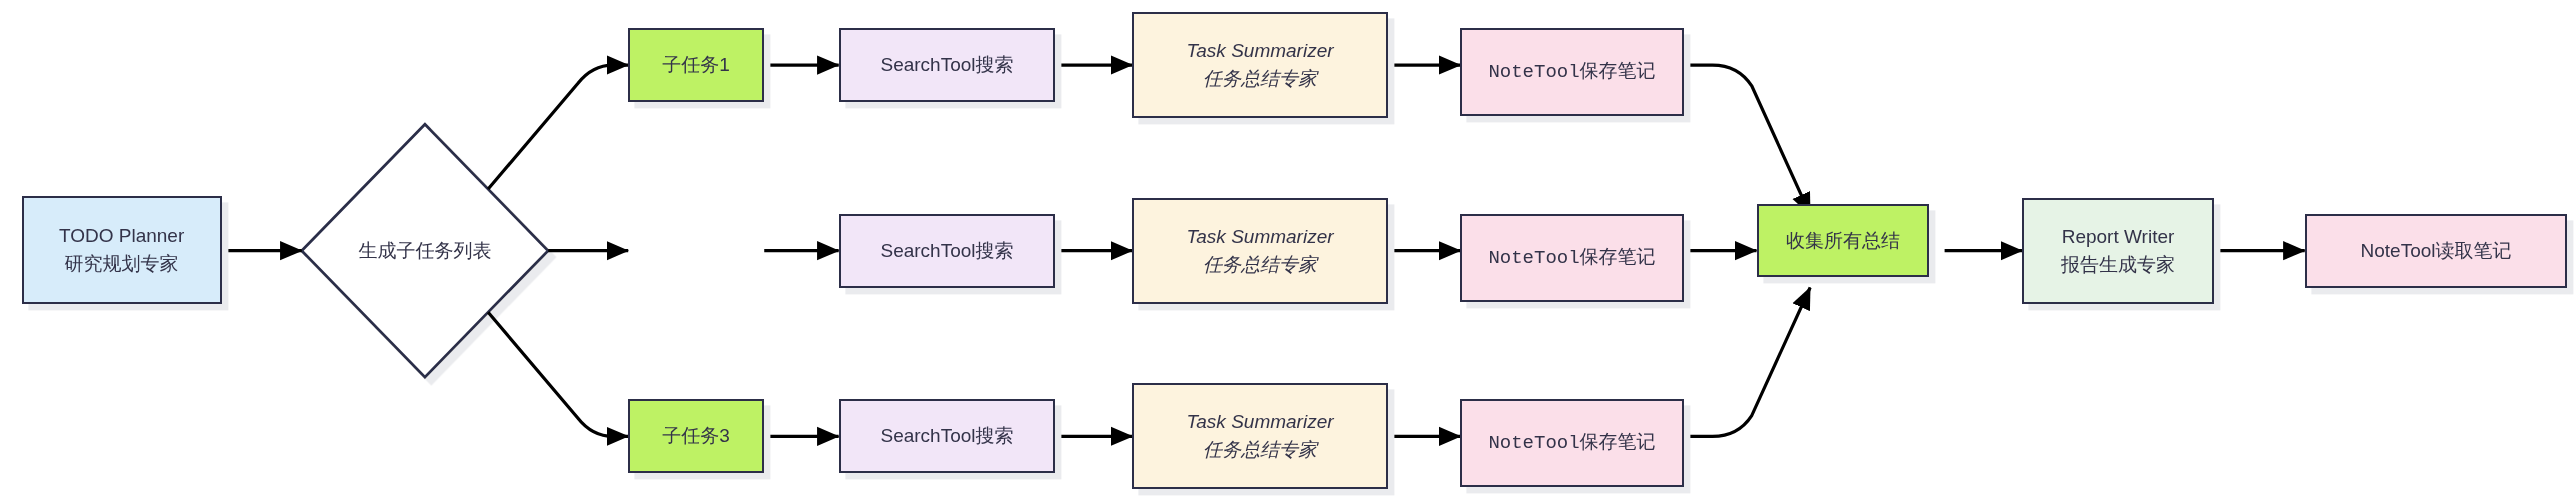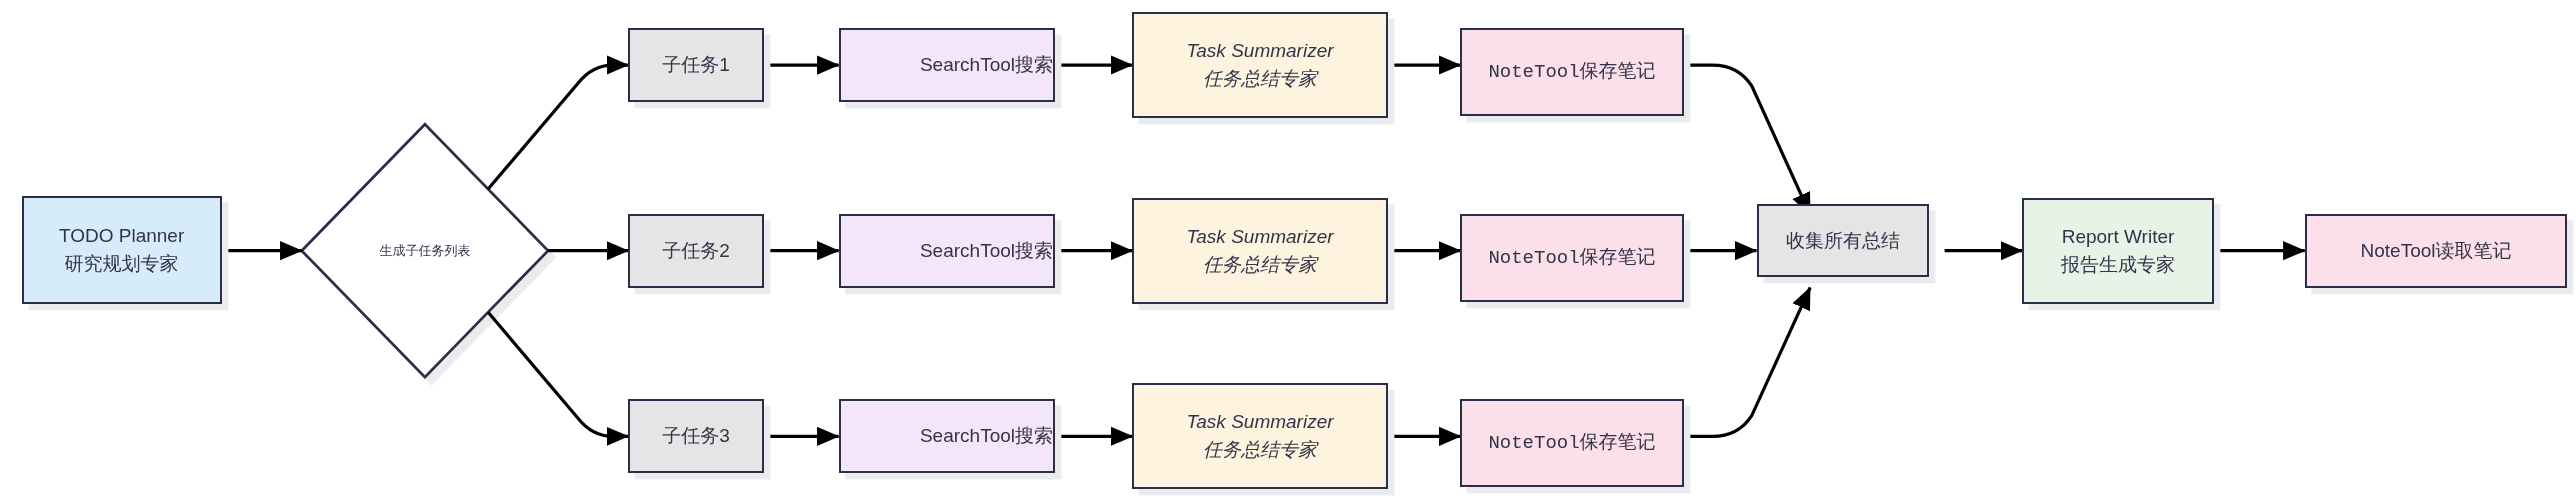--- a/index.html
+++ b/index.html
@@ -19,29 +19,29 @@
     border:2.8px solid #2c2e48;
     display:flex;flex-direction:column;
     align-items:center;justify-content:center;
     text-align:center;
     font-size:19px;line-height:28px;
     box-shadow:6.4px 6.4px 0 #eaebee;
   }
   .dlabel{
     position:absolute;z-index:2;
     display:flex;align-items:center;justify-content:center;
-    text-align:center;font-size:13px;line-height:27px;
+    text-align:center;font-size:19px;line-height:27px;
   }
   
   .f-planner{background:#d7ecfa;}
-  .f-search{background:#f2e6f8;align-items:flex-end;}
+  .f-search{background:#f2e6f8;}
   .f-summ{background:#fdf3de;font-style:italic;}
   .f-note{background:#fbdfe9;}
   .f-report{background:#e6f3e6;}
-  .f-white{background:#e5e5e5;}
+  .f-white{background:#bef264;}
   
   .n-planner{left:21.6px;top:196px;width:200px;height:108px;}
   .n-sub{left:628px;width:136px;height:74px;}
   .n-search{left:839px;width:216px;height:74px;}
   .n-summ{left:1132px;width:256px;height:106px;}
   .n-note{left:1460px;width:224px;height:88px;font-family:Liberation Mono, monospace;}
   .r1s{top:28px;} .r2s{top:214px;} .r3s{top:399px;}
   .r1b{top:12px;} .r2b{top:198px;} .r3b{top:383px;}
   .n-collect{left:1757px;top:204px;width:172px;height:73px;}
   .n-report{left:2022px;top:198px;width:192px;height:106px;}
@@ -106,23 +106,20 @@
     <div>SearchTool搜索</div>
   </div>
   <div class="node f-summ n-summ r1b">
     <div>Task Summarizer</div>
     <div>任务总结专家</div>
   </div>
   <div class="node f-note n-note r1s">
     <div>NoteTool保存笔记</div>
   </div>
 
-  <div class="node f-white n-sub r2s">
-    <div>子任务2</div>
-  </div>
   <div class="node f-search n-search r2s">
     <div>SearchTool搜索</div>
   </div>
   <div class="node f-summ n-summ r2b">
     <div>Task Summarizer</div>
     <div>任务总结专家</div>
   </div>
   <div class="node f-note n-note r2s">
     <div>NoteTool保存笔记</div>
   </div>

